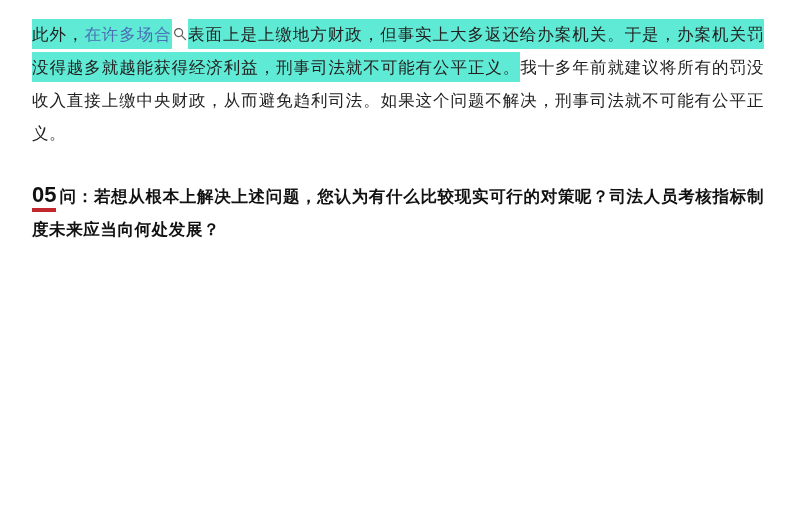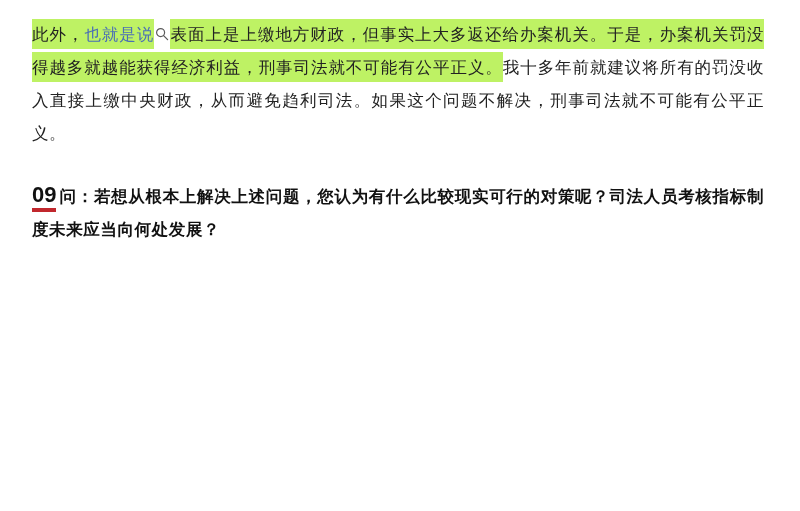--- a/index.html
+++ b/index.html
@@ -27,21 +27,21 @@
     letter-spacing: 0.6px;
     text-align: justify;
     text-justify: inter-ideograph;
     margin: 0 0 0 0;
     color: #222222;
   }
   .para + .para {
     margin-top: 22px;
   }
   .hl {
-    background: #bef264;
+    background: #5eead4;
     padding: 6px 0;
   }
   .link {
     color: #4a6fb5;
   }
   .search-icon-wrap {
     display: inline-block;
     position: relative;
     width: 14px;
     height: 14px;
@@ -90,22 +90,22 @@
     top: 0;
     width: 8px;
     height: 511px;
   }
 </style>
 </head>
 <body>
 
 <div class="page">
 
-  <p class="para"><span class="hl">此外，</span><span class="hl link">也就是说</span><span class="search-icon-wrap"><svg width="14" height="14" viewBox="0 0 14 14">
+  <p class="para"><span class="hl">此外，</span><span class="hl link">在许多场合</span><span class="search-icon-wrap"><svg width="14" height="14" viewBox="0 0 14 14">
           <circle cx="5.6" cy="5.6" r="4" fill="none" stroke="#5b5b5b" stroke-width="1.2"></circle>
           <line x1="8.6" y1="8.6" x2="12.6" y2="12.6" stroke="#5b5b5b" stroke-width="1.3" stroke-linecap="round"></line>
         </svg></span><span class="hl">表面上是上缴地方财政，但事实上大多返还给办案机关。于是，办案机关罚没得越多就越能获得经济利益，刑事司法就不可能有公平正义。</span><span>我十多年前就建议将所有的罚没收入直接上缴中央财政，从而避免趋利司法。如果这个问题不解决，刑事司法就不可能有公平正义。</span></p>
 
 
-  <div class="qa-block"><span class="qnum">09</span><span>问：若想从根本上解决上述问题，您认为有什么比较现实可行的对策呢？司法人员考核指标制度未来应当向何处发展？</span></div>
+  <div class="qa-block"><span class="qnum">05</span><span>问：若想从根本上解决上述问题，您认为有什么比较现实可行的对策呢？司法人员考核指标制度未来应当向何处发展？</span></div>
 
   <div class="spacer-right"></div>
 </div>
 
 </body></html>

